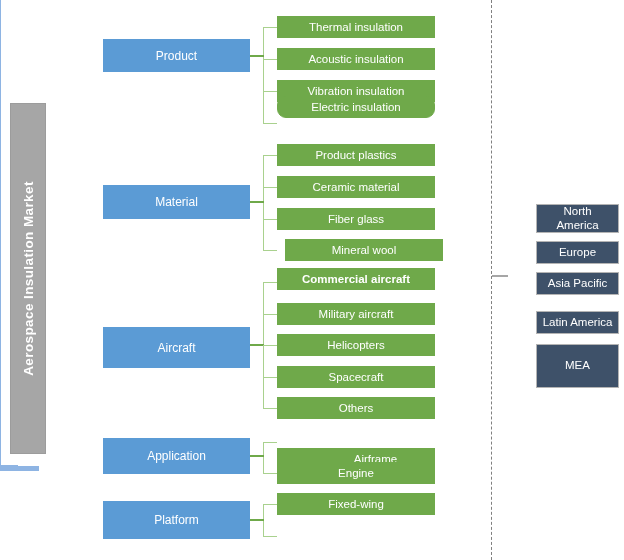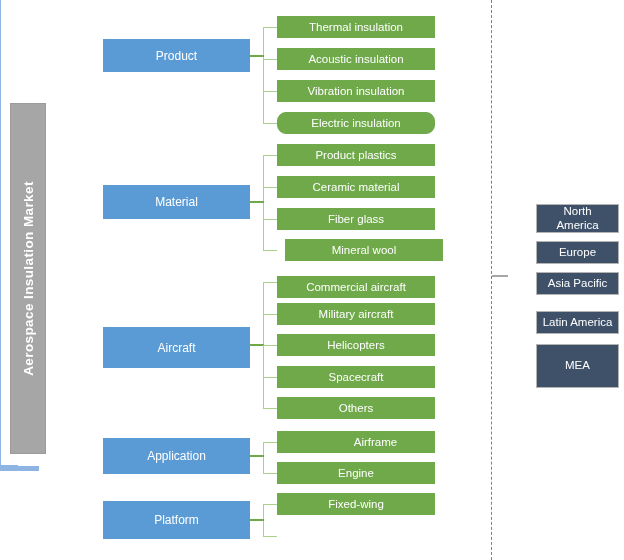--- a/index.html
+++ b/index.html
@@ -185,51 +185,51 @@
   <div id="leaf-layer">
       <div class="leaf-box" style="top: 16px;">
         <span>Thermal insulation</span>
       </div>
       <div class="leaf-box" style="top: 48px;">
         <span>Acoustic insulation</span>
       </div>
       <div class="leaf-box" style="top: 80px;">
         <span>Vibration insulation</span>
       </div>
-      <div class="leaf-box" style="top: 112px; border-radius: 9px;">
+      <div class="leaf-box" style="top: 96px; border-radius: 9px;">
         <span>Electric insulation</span>
       </div>
       <div class="leaf-box" style="top: 144px;">
         <span>Product plastics</span>
       </div>
       <div class="leaf-box" style="top: 176px;">
         <span>Ceramic material</span>
       </div>
       <div class="leaf-box" style="top: 208px;">
         <span>Fiber glass</span>
       </div>
       <div class="leaf-box" style="top: 239px; margin-left: 8px;">
         <span>Mineral wool</span>
       </div>
-      <div class="leaf-box" style="top: 276px;">
+      <div class="leaf-box" style="top: 268px; font-weight: bold;">
         <span>Commercial aircraft</span>
       </div>
       <div class="leaf-box" style="top: 303px;">
         <span>Military aircraft</span>
       </div>
       <div class="leaf-box" style="top: 334px;">
         <span>Helicopters</span>
       </div>
       <div class="leaf-box" style="top: 366px;">
         <span>Spacecraft</span>
       </div>
       <div class="leaf-box" style="top: 397px;">
         <span>Others</span>
       </div>
-      <div class="leaf-box" style="top: 431px; padding-left: 39px;">
+      <div class="leaf-box" style="top: 448px; padding-left: 39px;">
         <span>Airframe</span>
       </div>
       <div class="leaf-box" style="top: 462px;">
         <span>Engine</span>
       </div>
       <div class="leaf-box" style="top: 493px;">
         <span>Fixed-wing</span>
       </div>
       <div class="leaf-box" style="top: 556px; margin-top: 23px;">
         <span>Rotary-wing</span>

